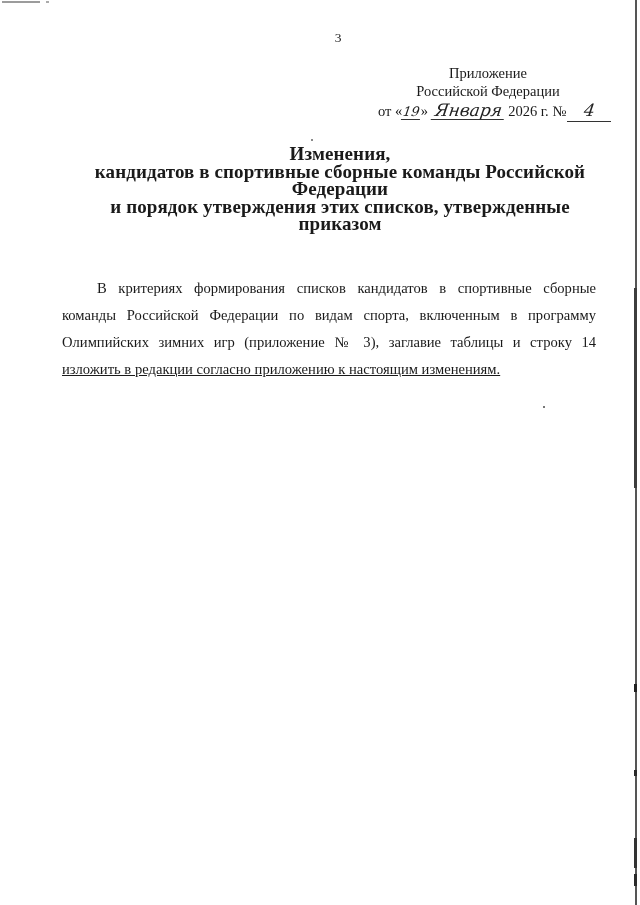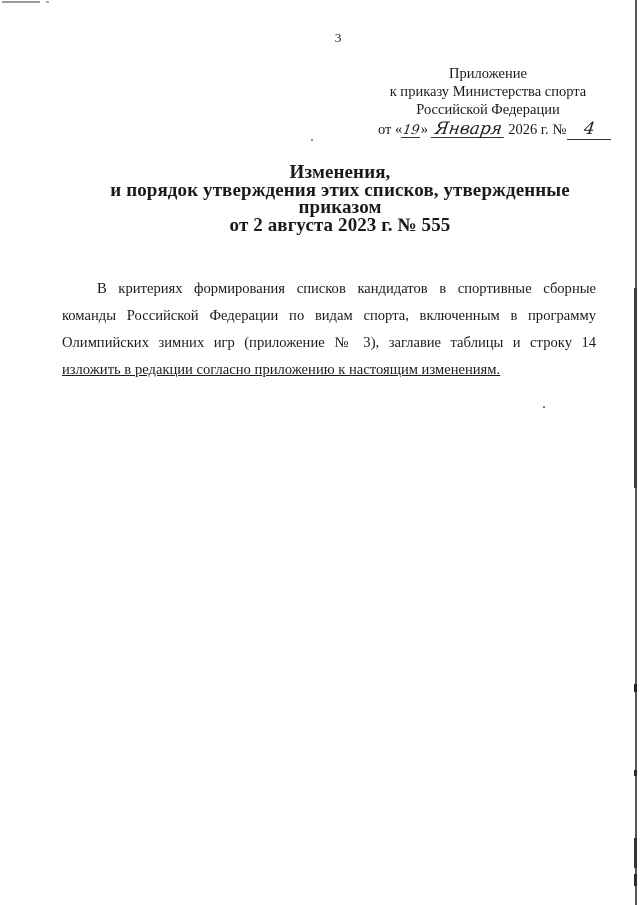--- a/index.html
+++ b/index.html
@@ -124,30 +124,29 @@
   <div class="artifact notch3"></div>
   <div class="artifact notch4"></div>
   <div class="artifact notch5"></div>
   <div class="artifact speck1"></div>
   <div class="artifact speck2"></div>
 
   <div class="page-number">3</div>
 
   <div class="appendix">
     <div>Приложение</div>
-    <div>к приказу Министерства спорта</div>
     <div>Российской Федерации</div>
     <div class="date-line"><span>от «</span><span class="hw hw-day">19</span><span>»</span><span class="hw hw-month">Января</span><span>2026 г. №</span><span class="number-line"><span class="hw hw-number">4</span></span>
     </div>
   </div>
 
   <div class="doc-title">
     <div>Изменения,</div>
+    <div>кандидатов в спортивные сборные команды Российской Федерации</div>
     <div>и порядок утверждения этих списков, утвержденные приказом</div>
-    <div>от 2 августа 2023 г. № 555</div>
   </div>
 
   <div class="body-par">
     <div class="body-line first">В критериях формирования списков кандидатов в спортивные сборные</div>
     <div class="body-line">команды Российской Федерации по видам спорта, включенным в программу</div>
     <div class="body-line">Олимпийских зимних игр (приложение № 3), заглавие таблицы и строку 14</div>
     <div class="body-line last">изложить в редакции согласно приложению к настоящим изменениям.</div>
   </div>
 
 </div>

